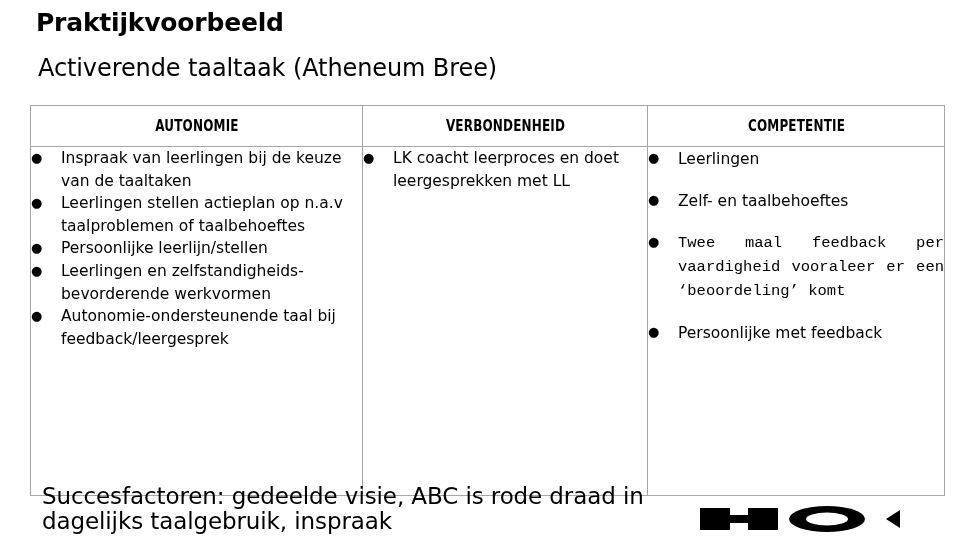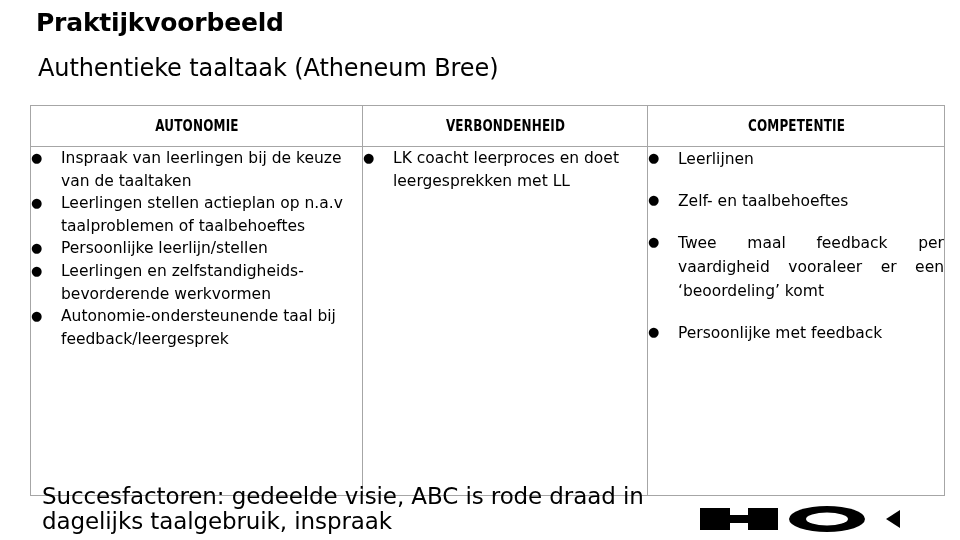--- a/index.html
+++ b/index.html
@@ -109,20 +109,21 @@
   
   .cell3 { padding: 12px 12px 6px 16px; }
   .cell3 ul.blist li {
     margin-bottom: 18px;
     line-height: 24px;
   }
   .cell3 ul.blist li.justified .txt {
     display: block;
     text-align: justify;
     text-align-last: left;
+    font-family: Liberation Mono, monospace;
   }
 
   
   .caption {
     position: absolute;
     left: 42px;
     top: 484px;
     width: 690px;
     font-size: 23px;
     font-weight: 400;
@@ -139,21 +140,21 @@
     height: 34px;
   }
 </style>
 </head>
 <body>
 
 <div class="slide">
 
   <div class="slide-title">Praktijkvoorbeeld</div>
 
-  <div class="slide-subtitle">Authentieke taaltaak (Atheneum Bree)</div>
+  <div class="slide-subtitle">Activerende taaltaak (Atheneum Bree)</div>
 
   <table class="tbl">
     <colgroup>
       <col class="col1">
         <col class="col2">
         <col class="col3">
     </colgroup>
     <thead>
       <tr>
         <th>
@@ -201,21 +202,21 @@
               <span class="bullet">●</span>
               <span class="txt">LK coacht leerproces en doet leergesprekken met LL</span>
             </li>
           </ul>
         </td>
 
         <td class="cell3">
           <ul class="blist">
             <li>
               <span class="bullet">●</span>
-              <span class="txt">Leerlijnen</span>
+              <span class="txt">Leerlingen</span>
             </li>
             <li>
               <span class="bullet">●</span>
               <span class="txt">Zelf- en taalbehoeftes</span>
             </li>
             <li class="justified">
               <span class="bullet">●</span>
               <span class="txt">Twee maal feedback per vaardigheid vooraleer er een ‘beoordeling’ komt</span>
             </li>
             <li>

